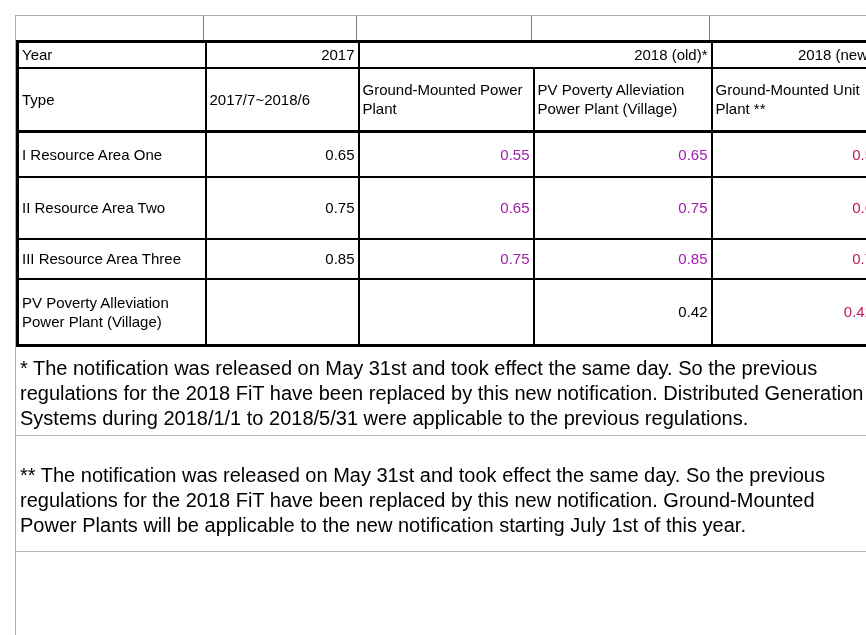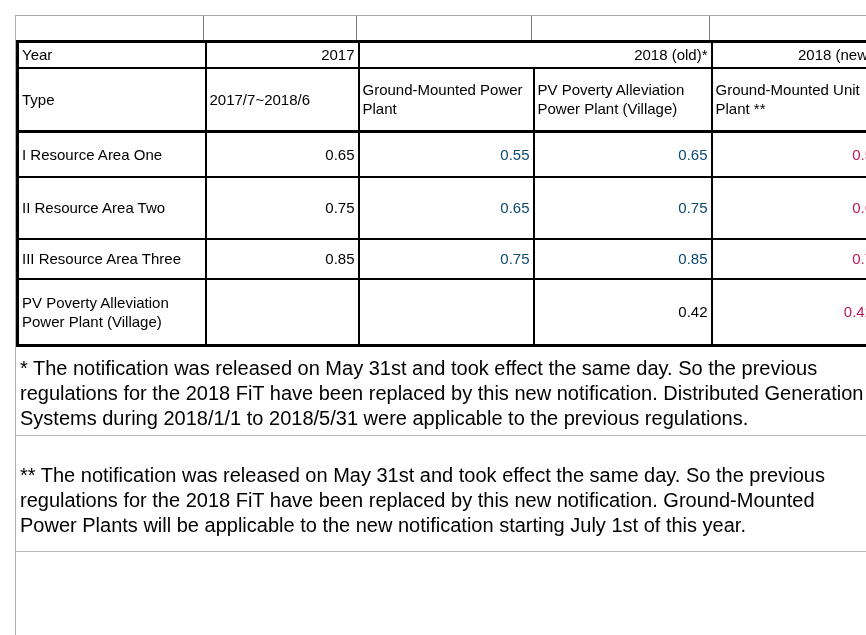--- a/index.html
+++ b/index.html
@@ -42,21 +42,21 @@
   }
   tr.h-year  { height: 26px; }
   tr.h-type  { height: 64px; }
   tr.h-r1    { height: 45px; }
   tr.h-r2    { height: 62px; }
   tr.h-r3    { height: 40px; }
   tr.h-pv    { height: 67px; }
   tr.h-dist  { height: 79px; }
   tr.h-type td { border-bottom: 3px solid #000; }
   td.c   { text-align: right; }
-  td.old { color: #0c4a6e; }
+  td.old { color: #a21caf; }
   td.red { color: #be185d; }
 
   
   .unit-row {
     height: 25px;
     line-height: 24px;
     font-size: 15px;
     padding-left: 4px;
     border-bottom: 1px solid #b7b7b7;
   }

